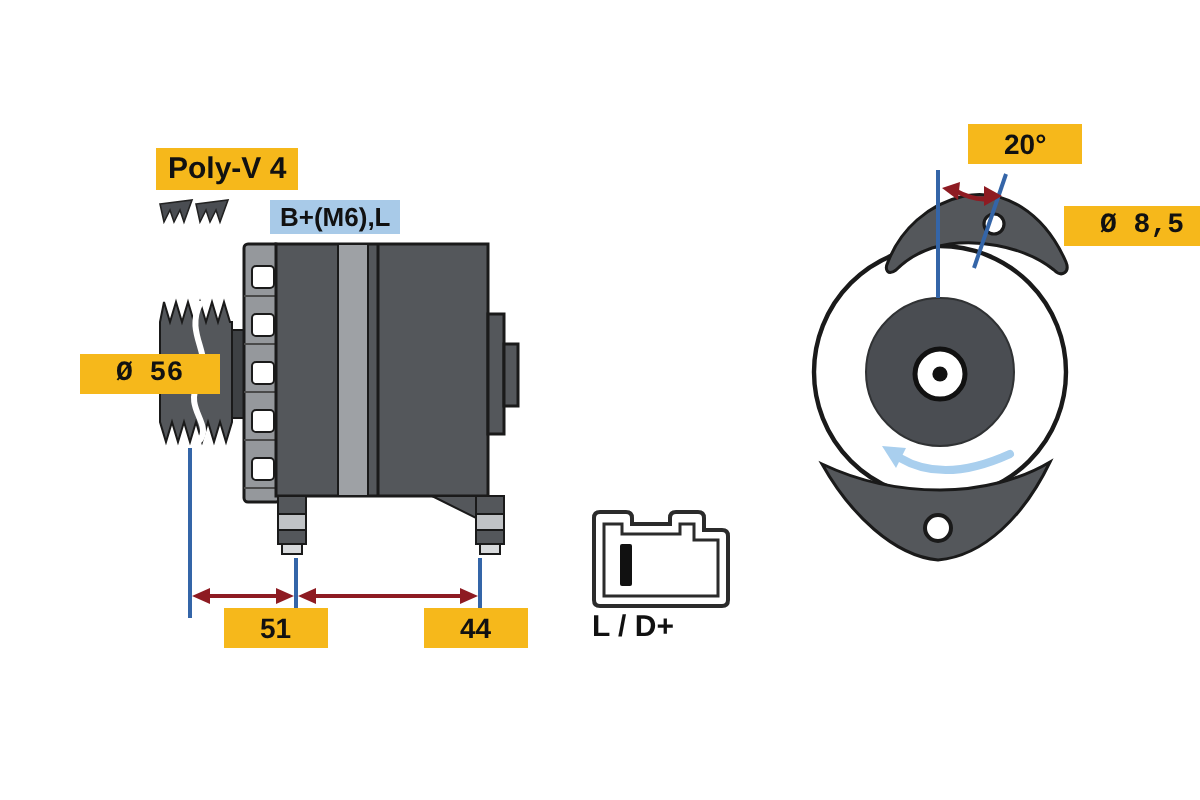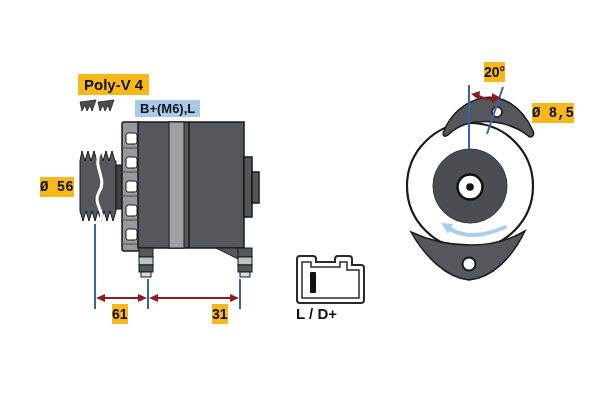--- a/index.html
+++ b/index.html
@@ -13,21 +13,21 @@
   .lbl{
     position:absolute;
     font-weight:bold;color:#111;
     display:flex;align-items:center;justify-content:center;
     white-space:nowrap;line-height:1;
   }
   .yellow{background:#F6B81B;}
   .blue{background:#A8CAE8;}
   .plain{background:transparent;}
   .f15{font-size:15px;padding:3px 6px;}
-  .f14{font-size:14px;padding:3px 0;text-align:right;}
+  .f14{font-size:14px;padding:3px 18px;text-align:right;}
   .f13{font-size:13px;padding:2px 5px;}
   .f12{font-size:12px;padding:0;}
 </style>
 </head>
 <body>
 
 <div class="stage">
 
 <svg width="600" height="400" viewBox="0 0 600 400">
 
@@ -133,17 +133,17 @@
     <path d="M 302,298 L 302,262 L 311,262 L 311,267 L 340,267 L 340,262 L 347,262 L 347,270 L 359,270 L 359,298 Z" fill="none" stroke="#2B2B2B" stroke-width="1.5"></path>
     <rect x="310" y="272" width="6" height="21" rx="1" fill="#111111"></rect>
   </g>
 </svg>
 
 <div class="lbl yellow f15" style="left:78px;top:74px;">Poly-V 4</div>
 <div class="lbl blue f13" style="left:135px;top:100px;">B+(M6),L</div>
 <div class="lbl yellow f14" style="left:40px;top:177px;font-family:Liberation Mono, monospace;">Ø 56</div>
 <div class="lbl yellow f14" style="left:484px;top:62px;">20°</div>
 <div class="lbl yellow f14" style="left:532px;top:103px;font-family:Liberation Mono, monospace;">Ø 8,5</div>
-<div class="lbl yellow f14" style="left:112px;top:304px;">61</div>
-<div class="lbl yellow f14" style="left:212px;top:304px;">31</div>
+<div class="lbl yellow f14" style="left:112px;top:304px;">51</div>
+<div class="lbl yellow f14" style="left:212px;top:304px;">44</div>
 <div class="lbl plain f12" style="left:296px;top:306px;font-size:15px;font-weight:bold;">L / D+</div>
 
 </div>
 
 </body></html>

